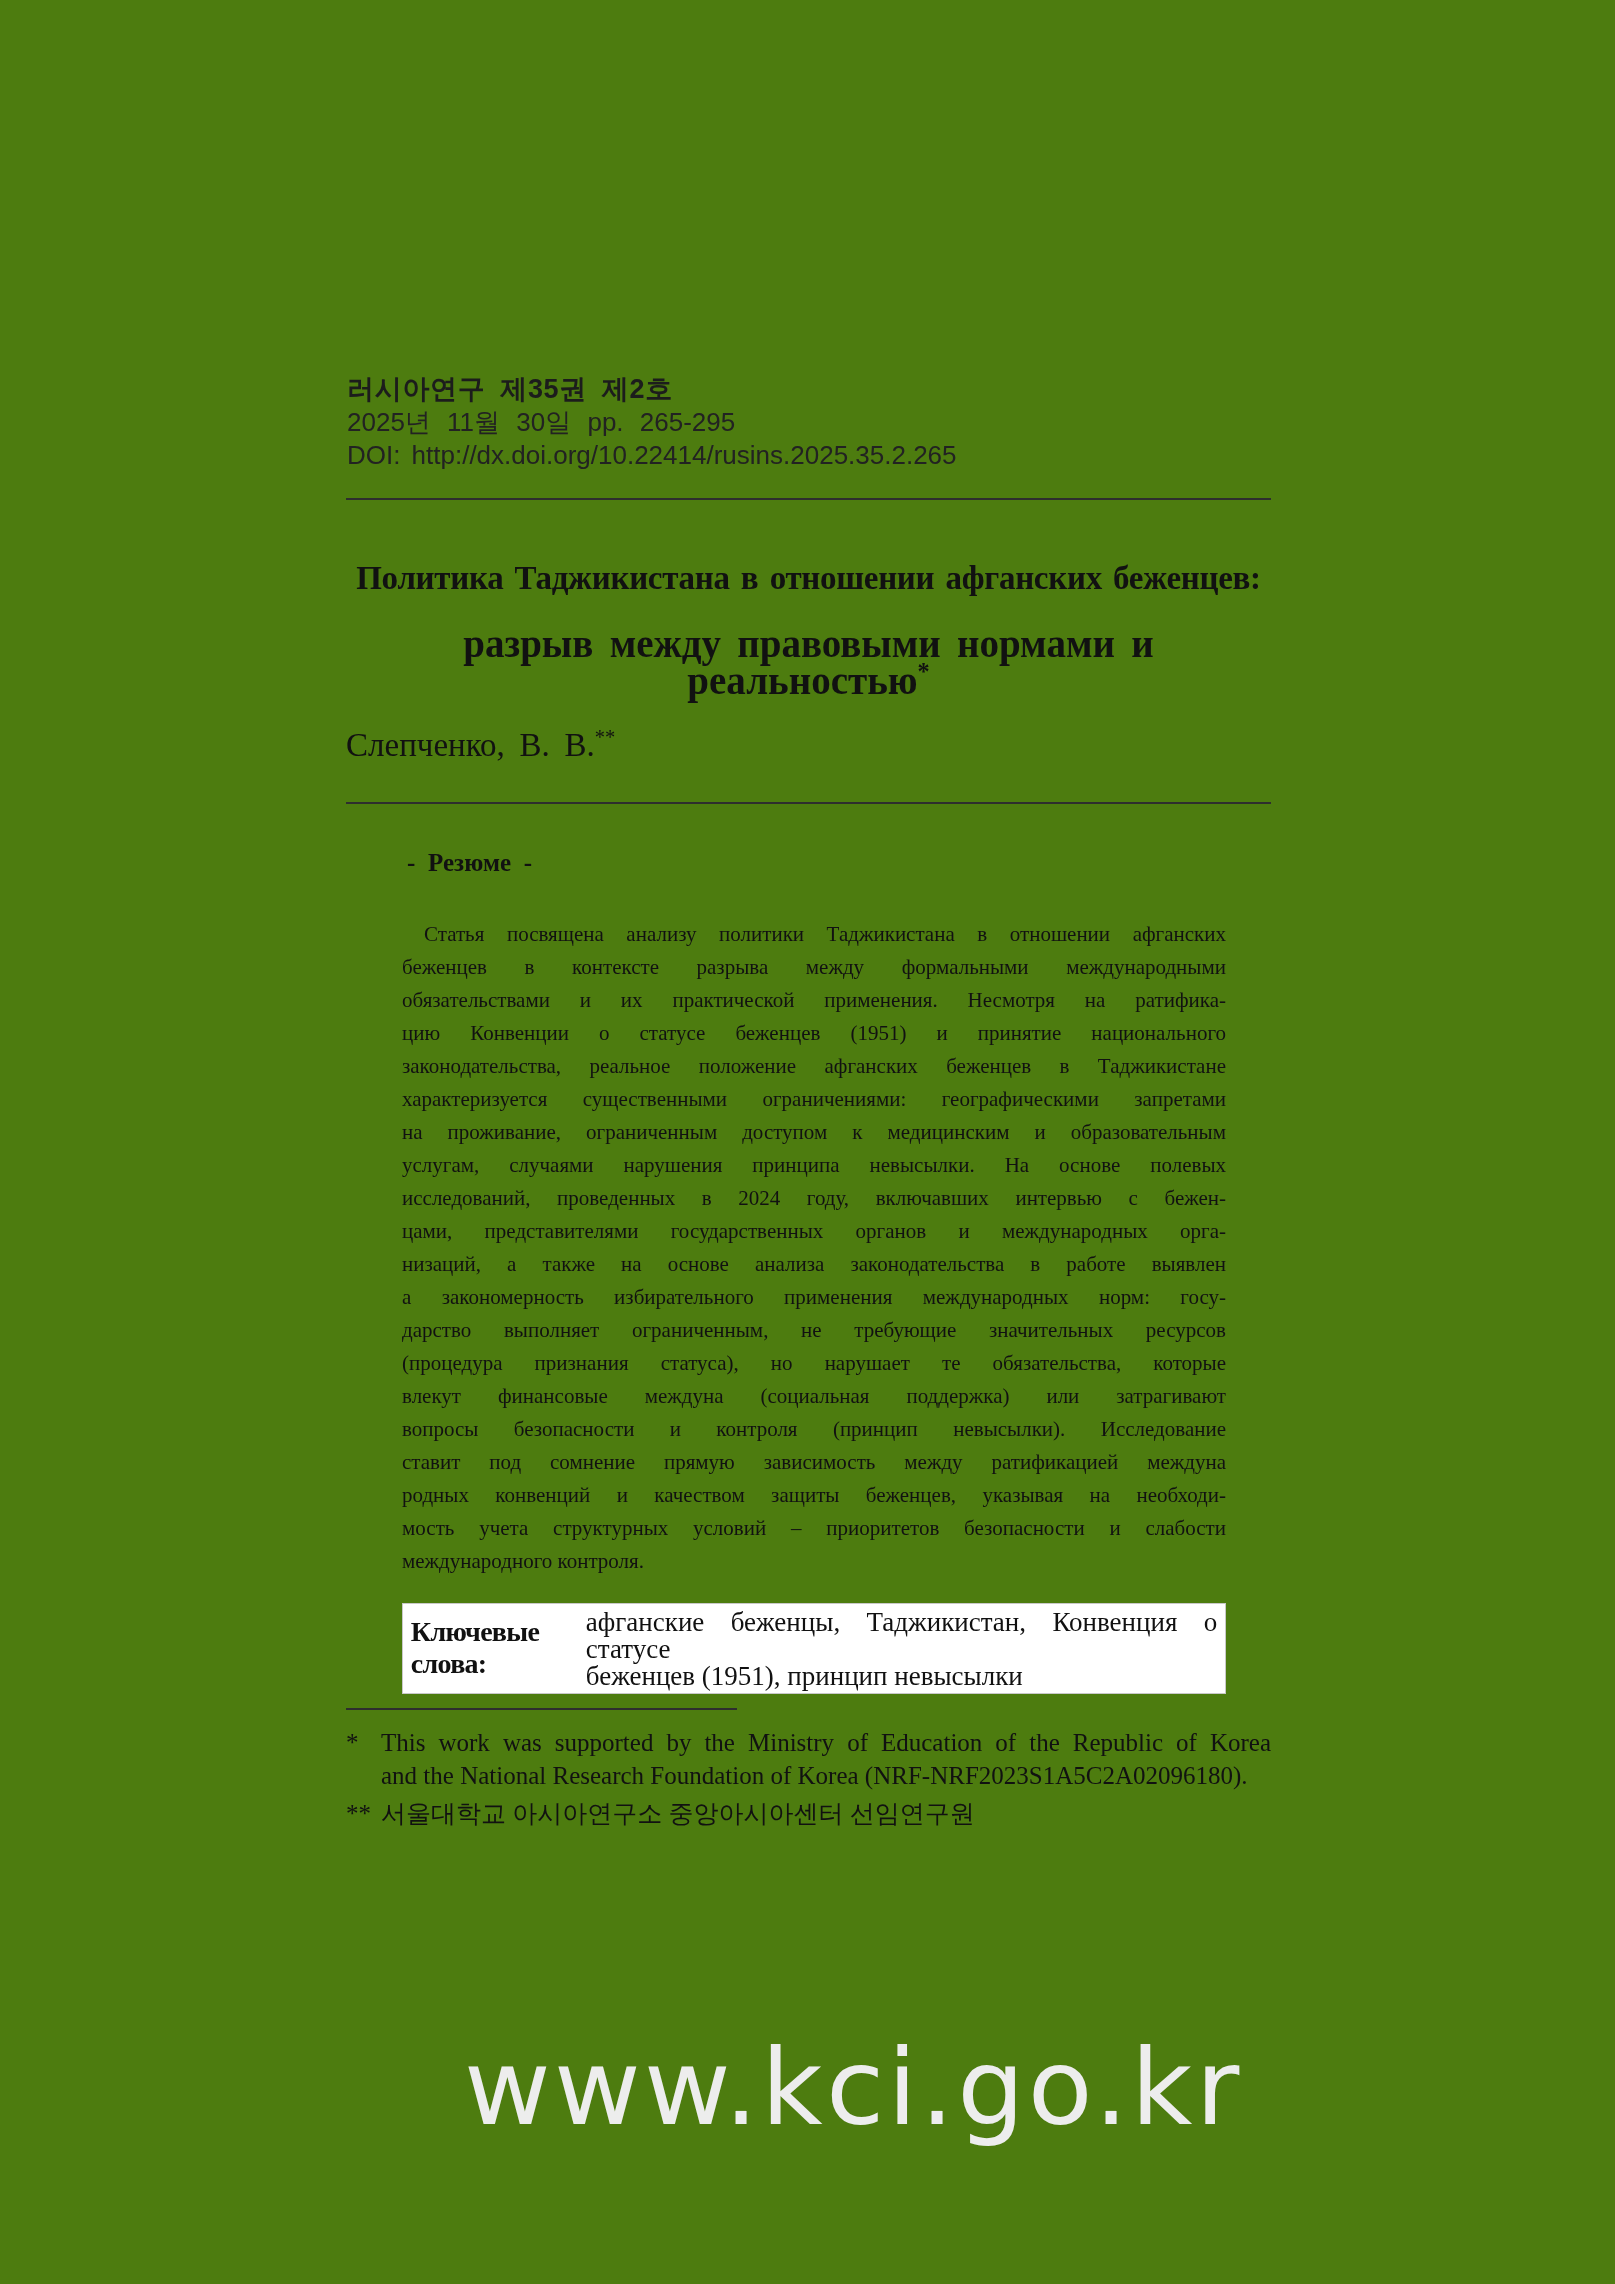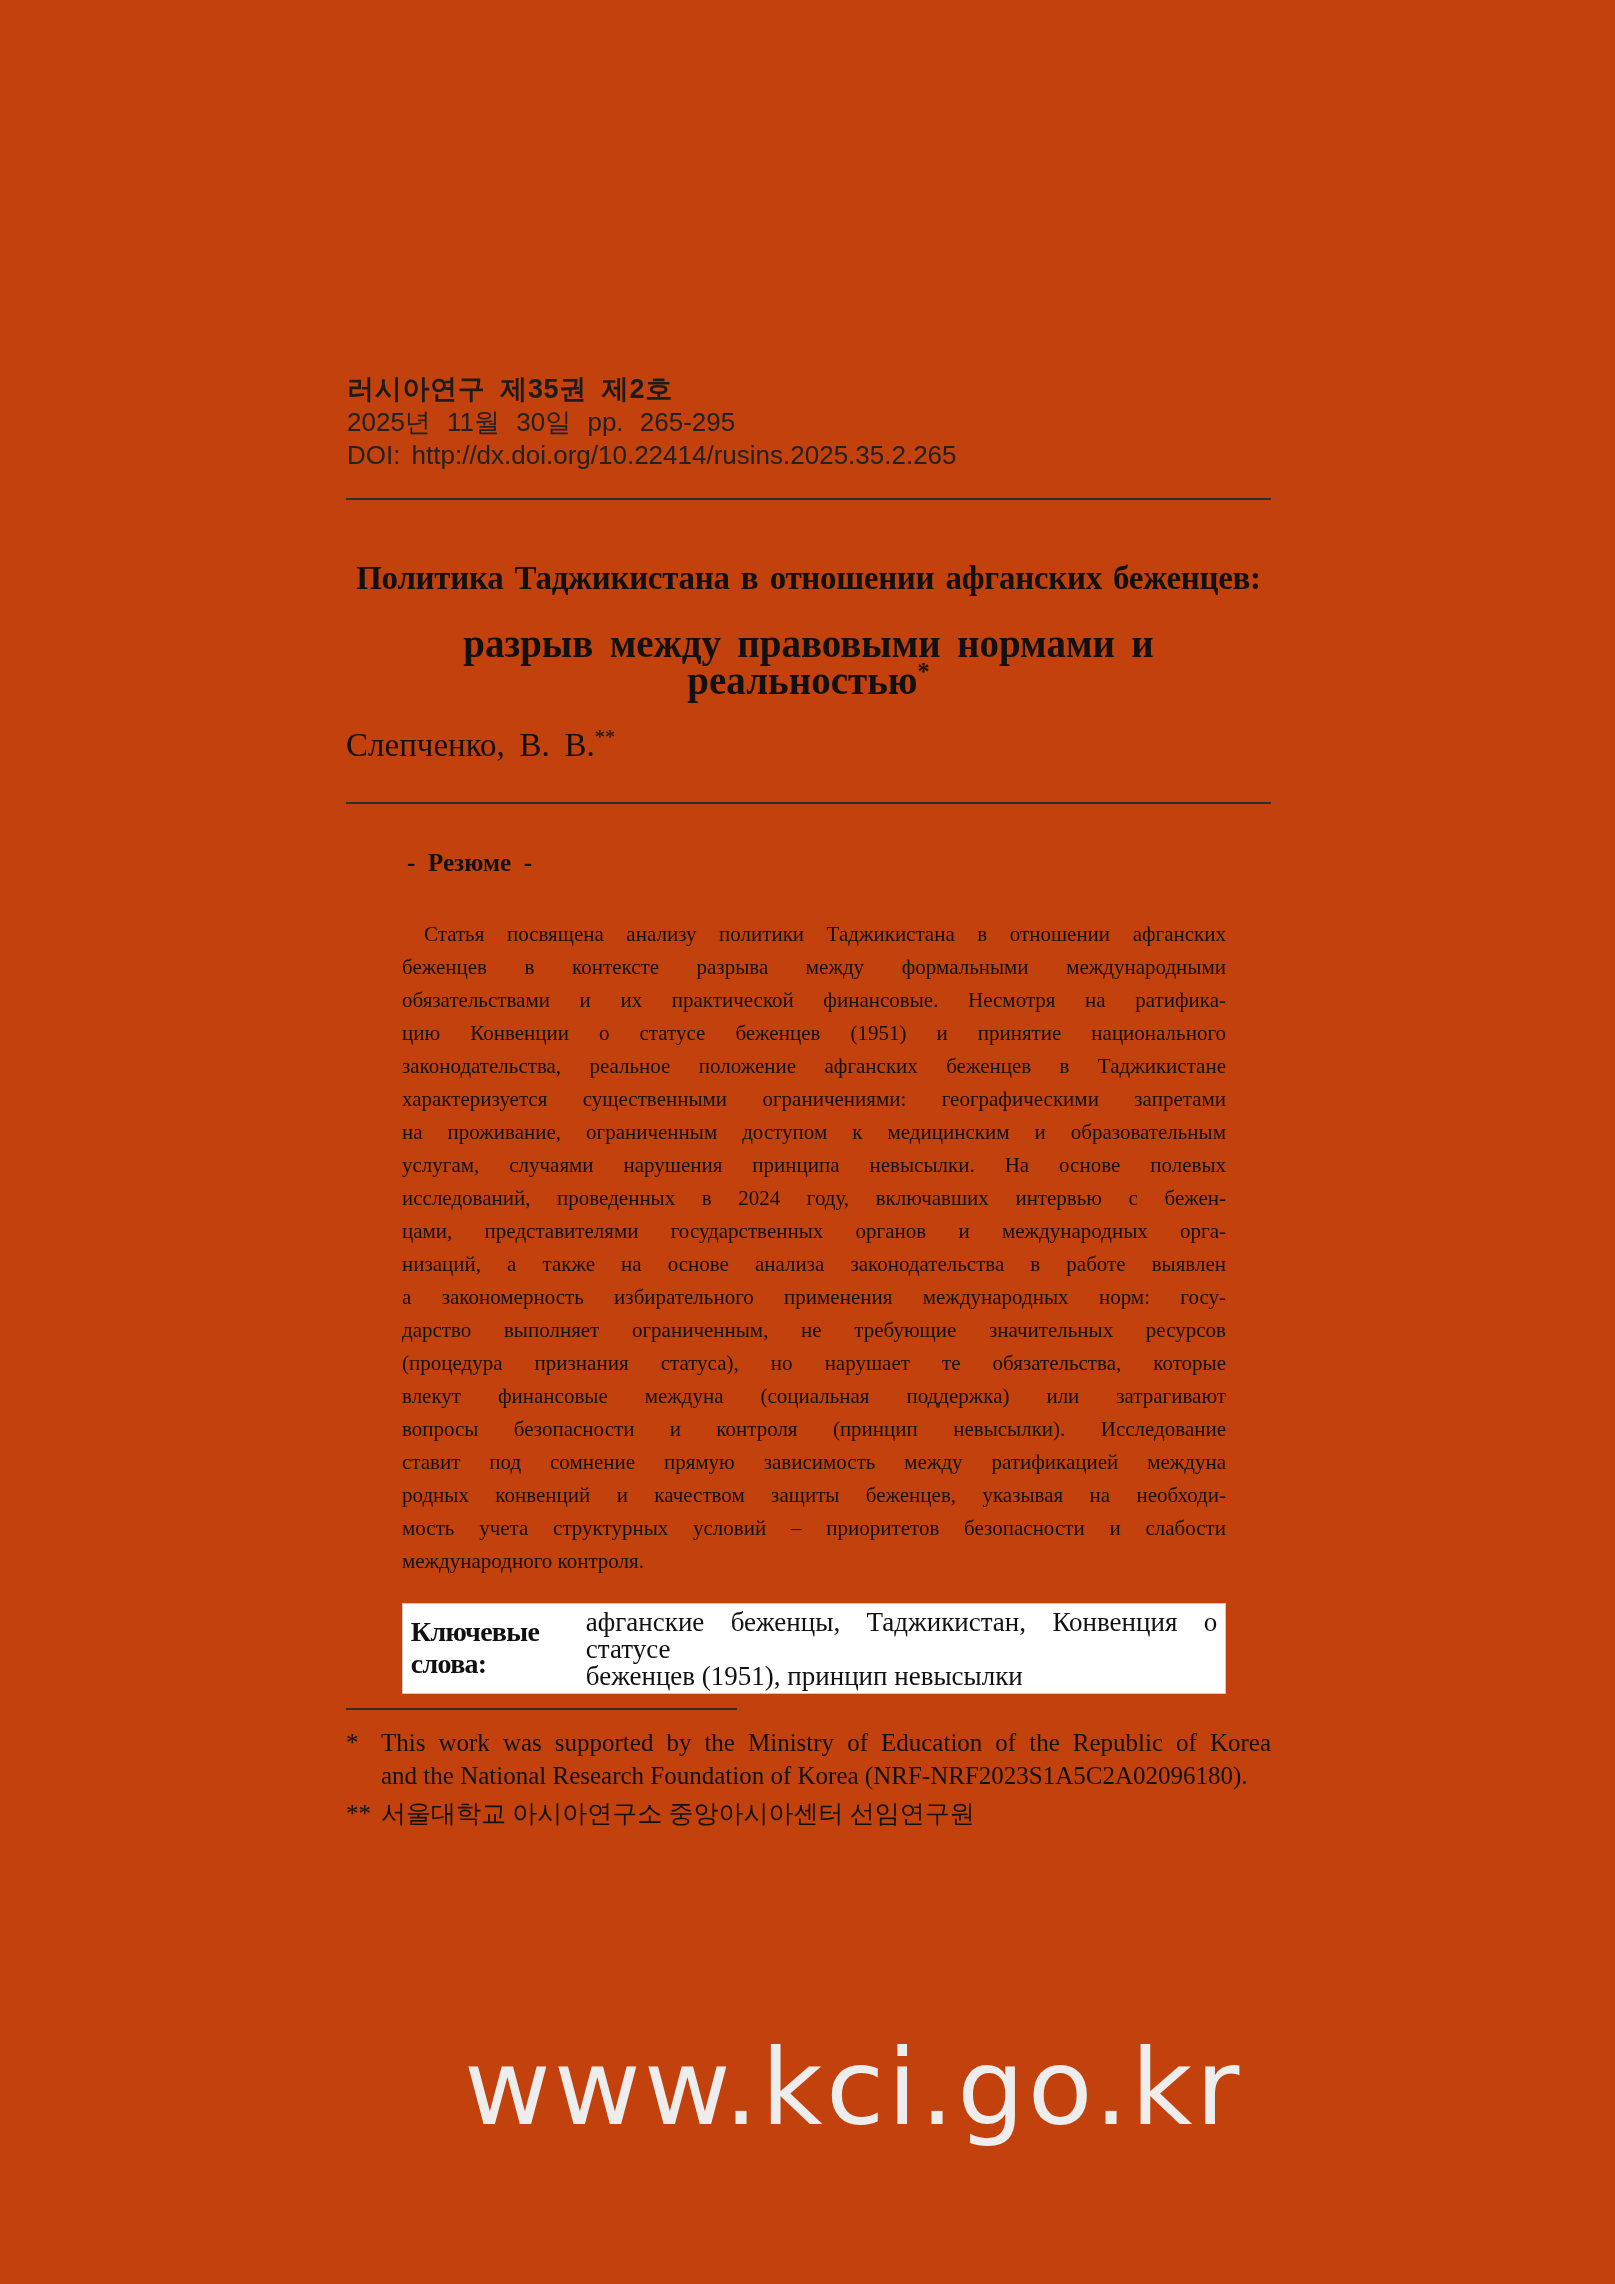--- a/index.html
+++ b/index.html
@@ -1,17 +1,17 @@
 <!DOCTYPE html>
 <html style="font-size:10.4px"><head>
 <meta charset="utf-8">
 <style>
   html,body{margin:0;padding:0;background:#ffffff;}
   .page{
-    position:relative; width:1616px; height:2284px; background:#c2410c;
+    position:relative; width:1616px; height:2284px; background:#4d7c0f;
     font-family:"Liberation Serif","DejaVu Serif",serif; color:#111111; overflow:hidden;
   }
   
   .header-block{
     position:absolute; left:347px; top:372px;
     font-family:"Liberation Sans","DejaVu Sans",sans-serif; color:#1c1c1c;
   }
   .header-journal{font-size:27px; font-weight:bold; line-height:34px; letter-spacing:0.7px; word-spacing:6.5px;}
   .header-date{font-size:26px; line-height:33px; word-spacing:9px; color:#222;}
   .header-doi{font-size:26px; line-height:33px; word-spacing:3.9px; color:#222;}
@@ -72,21 +72,21 @@
 
   <div class="author-line"><span>Слепченко, В. В.</span><sup>**</sup></div>
 
   <div class="rule rule2"></div>
 
   <div class="resume-heading">- Резюме -</div>
 
   <div class="resume-lines">
       <div class="jline">Статья посвящена анализу политики Таджикистана в отношении афганских</div>
       <div class="jline">беженцев в контексте разрыва между формальными международными</div>
-      <div class="jline">обязательствами и их практической финансовые. Несмотря на ратифика-</div>
+      <div class="jline">обязательствами и их практической применения. Несмотря на ратифика-</div>
       <div class="jline">цию Конвенции о статусе беженцев (1951) и принятие национального</div>
       <div class="jline">законодательства, реальное положение афганских беженцев в Таджикистане</div>
       <div class="jline">характеризуется существенными ограничениями: географическими запретами</div>
       <div class="jline">на проживание, ограниченным доступом к медицинским и образовательным</div>
       <div class="jline">услугам, случаями нарушения принципа невысылки. На основе полевых</div>
       <div class="jline">исследований, проведенных в 2024 году, включавших интервью с бежен-</div>
       <div class="jline">цами, представителями государственных органов и международных орга-</div>
       <div class="jline">низаций, а также на основе анализа законодательства в работе выявлен</div>
       <div class="jline">а закономерность избирательного применения международных норм: госу-</div>
       <div class="jline">дарство выполняет ограниченным, не требующие значительных ресурсов</div>

